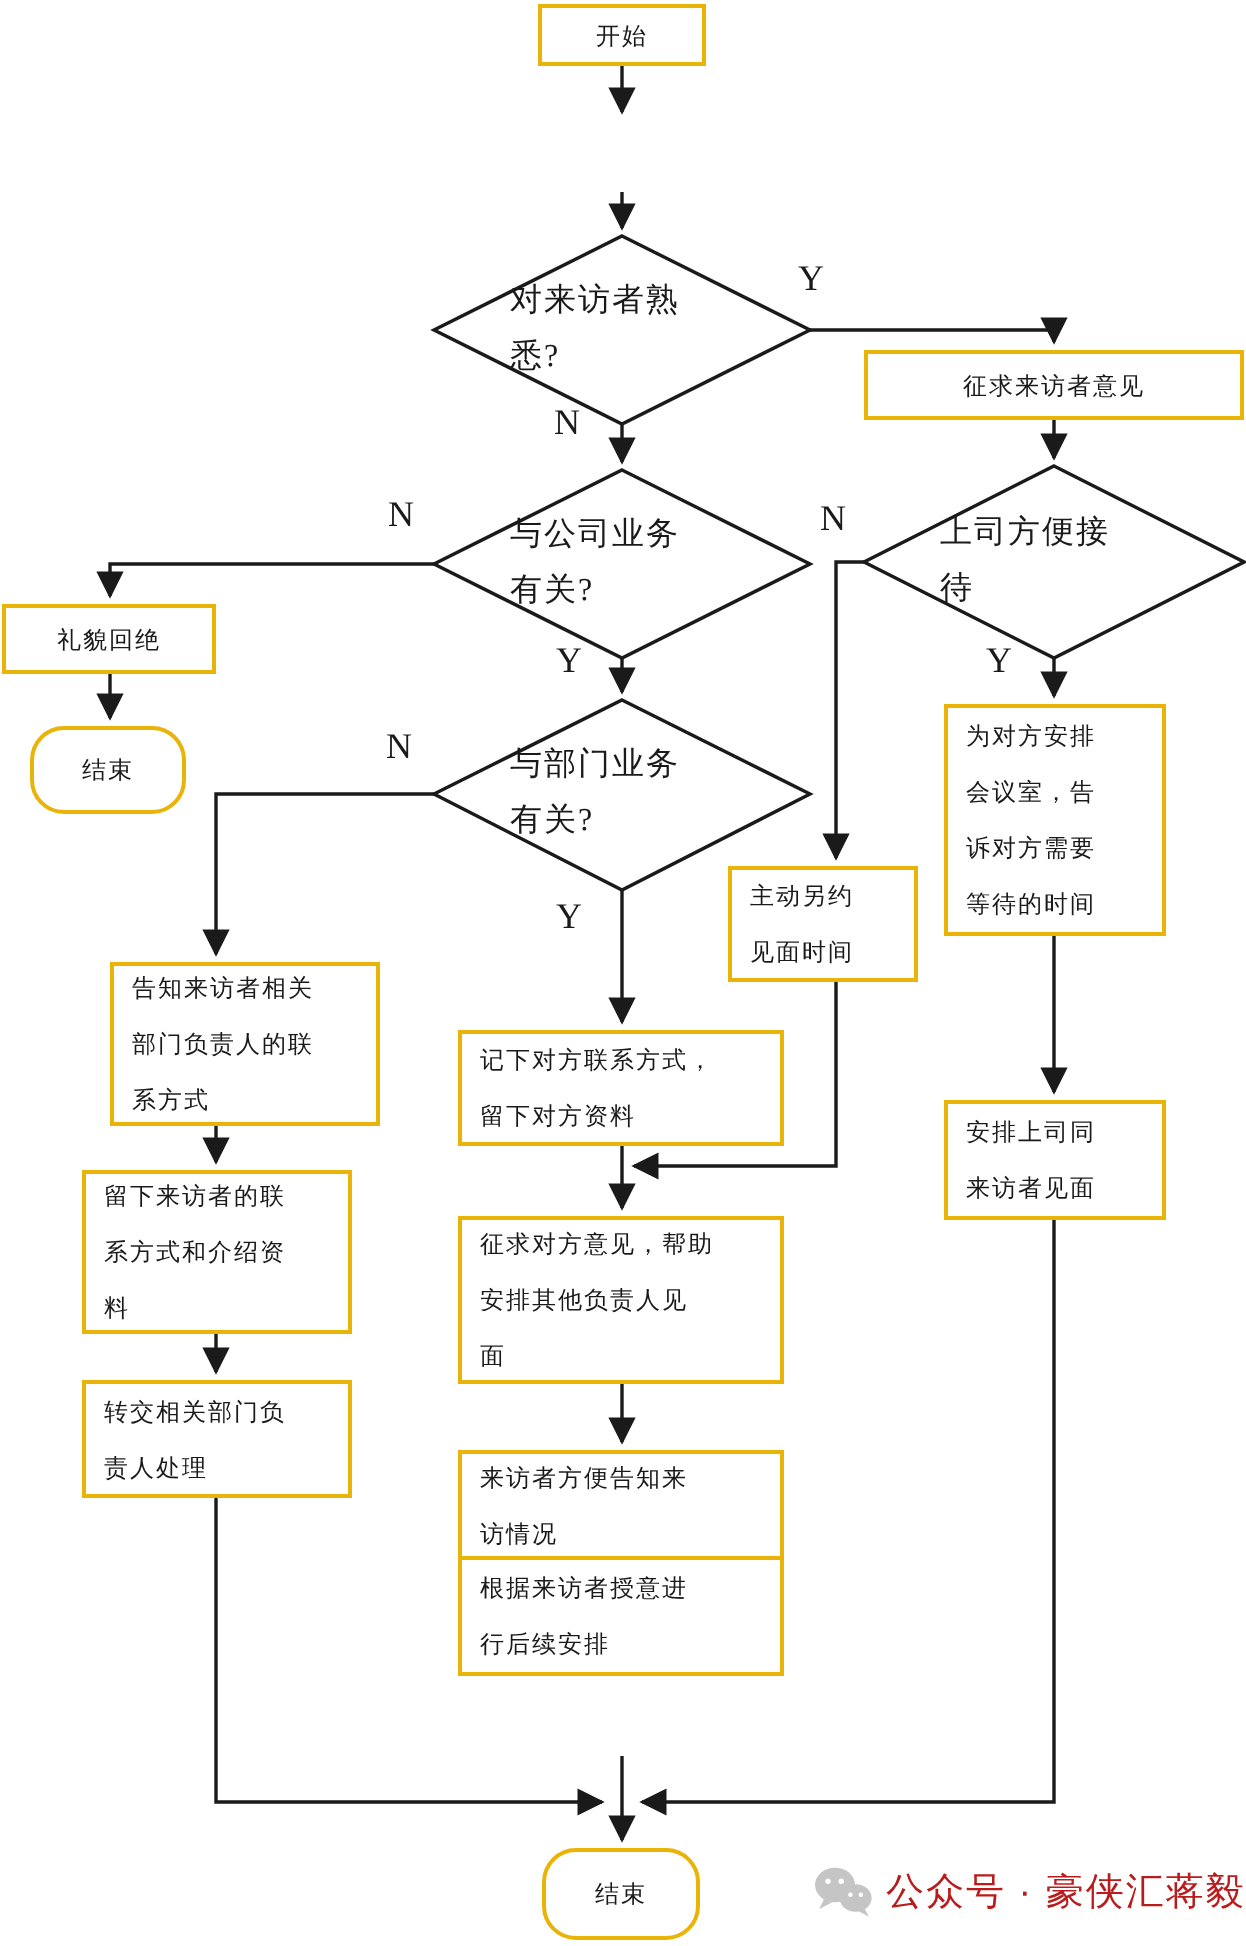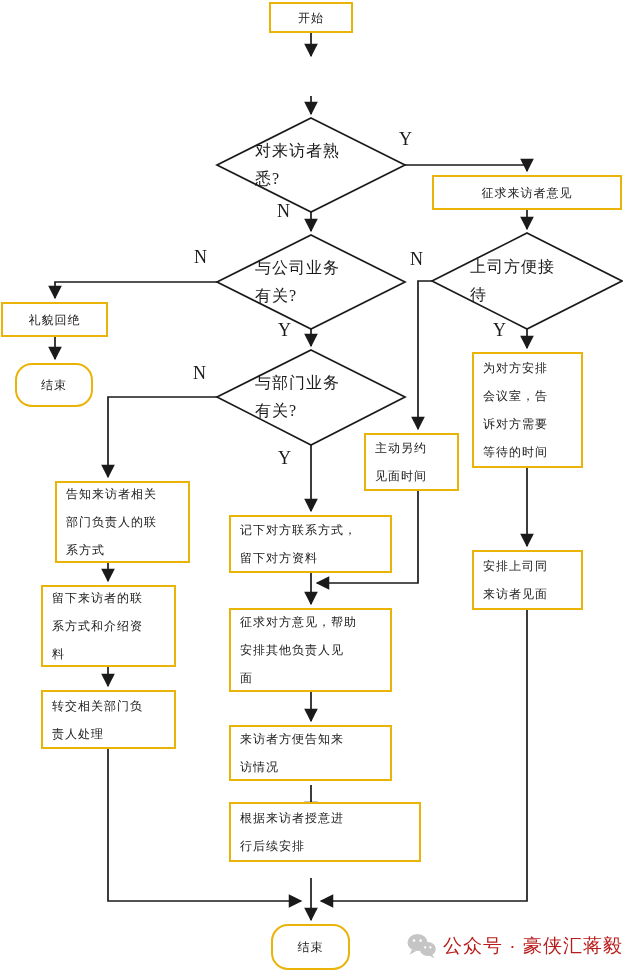--- a/index.html
+++ b/index.html
@@ -135,21 +135,21 @@
     <span class="txt">征求对方意见，帮助
 安排其他负责人见
 面</span>
   </div>
 
   <div class="node" style="left:229px;top:725px;width:163px;height:56px">
     <span class="txt">来访者方便告知来
 访情况</span>
   </div>
 
-  <div class="node" style="left:229px;top:802px;width:192px;height:60px">
+  <div class="node" style="left:229px;top:778px;width:163px;height:60px">
     <span class="txt">根据来访者授意进
 行后续安排</span>
   </div>
 
   <div class="node" style="left:55px;top:481px;width:135px;height:82px">
     <span class="txt">告知来访者相关
 部门负责人的联
 系方式</span>
   </div>
 

